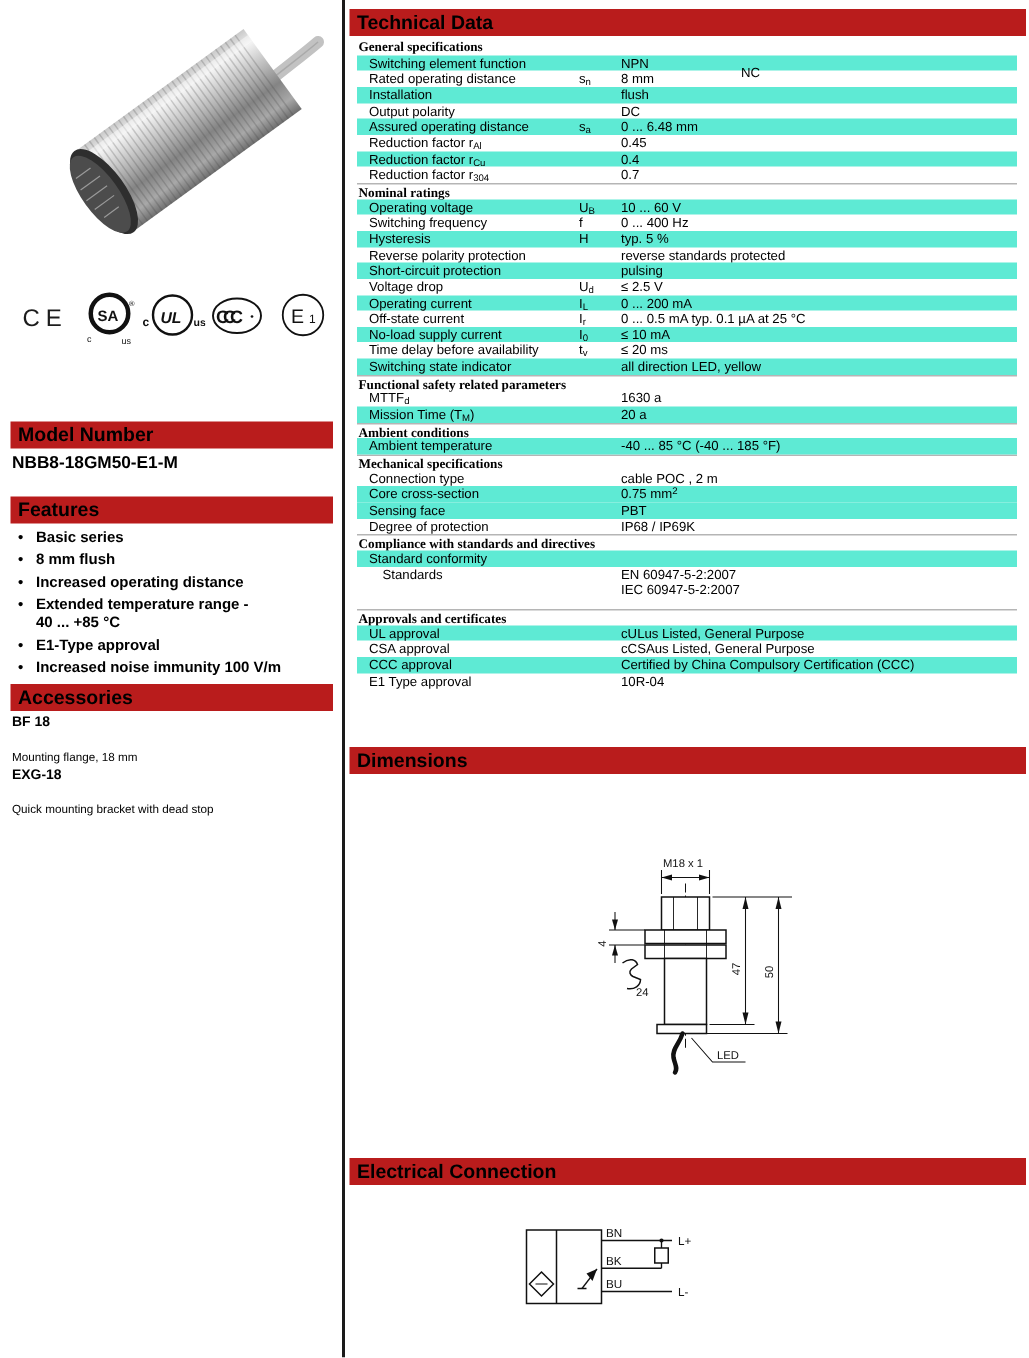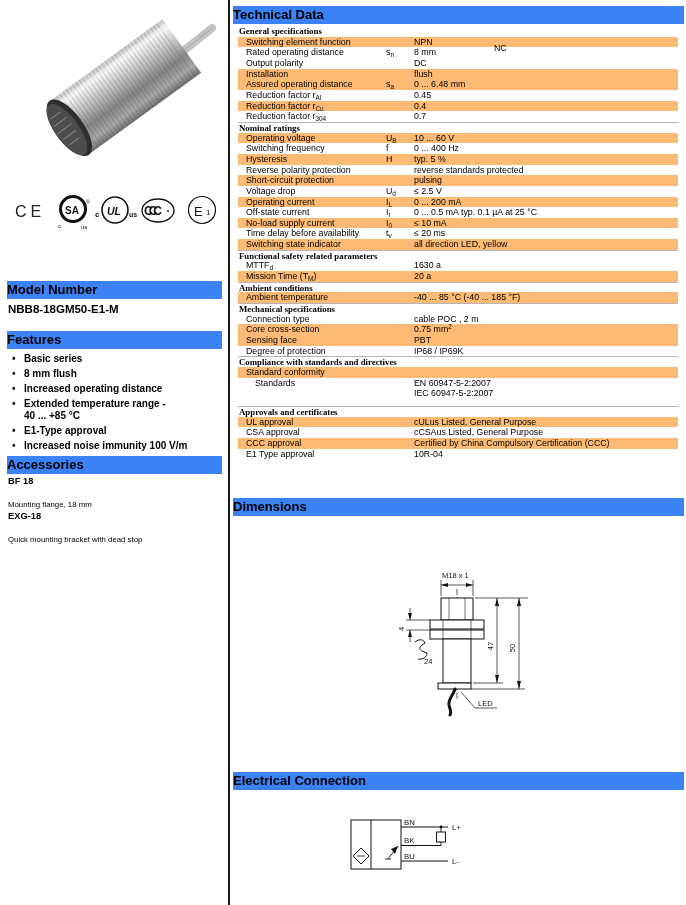--- a/index.html
+++ b/index.html
@@ -1,30 +1,30 @@
 <!DOCTYPE html>
 <html><head>
 <meta charset="utf-8">
 <style>
   html,body{margin:0;padding:0;background:#fff;}
   body{width:686px;height:905px;position:relative;font-family:"Liberation Sans",sans-serif;color:#000;overflow:hidden;}
   .abs{position:absolute;}
   
   .divider{position:absolute;left:228px;top:0;width:2px;height:905px;background:#1a1a1a;}
   
-  .bar{position:absolute;background:#3b82f6;height:18px;font-weight:bold;font-size:13px;line-height:18px;box-sizing:border-box;}
+  .bar{position:absolute;background:#b91c1c;height:18px;font-weight:bold;font-size:13px;line-height:18px;padding-left:5px;box-sizing:border-box;}
   .bar-left{left:7px;width:215px;}
   .bar-right{left:233px;width:451px;}
   
   .tbl{position:absolute;left:238px;top:26px;width:440px;font-size:8.8px;}
   .sec-h{height:10.66px;line-height:10.8px;font-weight:bold;padding-left:1px;border-top:1px solid #b5b5b5;box-sizing:border-box;font-family:Liberation Serif, serif;}
   .sec-h.first{border-top:none;}
   .gap{height:7px;}
   .row{position:relative;height:10.66px;line-height:10.66px;}
-  .row.alt{background:#fdba74;}
+  .row.alt{background:#5eead4;}
   .row.tall{height:21.32px;}
   .lbl{position:absolute;left:8px;top:0;white-space:nowrap;}
   .lbl.ind{left:17px;}
   .sym{position:absolute;left:148px;top:0;white-space:nowrap;}
   .val{position:absolute;left:176px;top:0;white-space:nowrap;}
   .val2{position:absolute;left:235px;top:6px;white-space:nowrap;margin-left:21px;}
   .vline2{position:absolute;left:176px;top:10.66px;white-space:nowrap;}
   .sb{font-size:6.4px;vertical-align:-1.5px;line-height:1;}
   .sp{font-size:6.4px;vertical-align:3px;line-height:1;}
   
@@ -167,27 +167,27 @@
     <div class="row alt">
       <span class="lbl">Switching element function</span>
       <span class="val">NPN</span>
       <span class="val2">NC</span>
     </div>
     <div class="row">
       <span class="lbl">Rated operating distance</span>
       <span class="sym">s<span class="sb">n</span></span>
       <span class="val">8 mm</span>
     </div>
+    <div class="row alt">
+      <span class="lbl">Installation</span>
+      <span class="val">flush</span>
+    </div>
     <div class="row">
       <span class="lbl">Output polarity</span>
       <span class="val">DC</span>
-    </div>
-    <div class="row alt">
-      <span class="lbl">Installation</span>
-      <span class="val">flush</span>
     </div>
     <div class="row alt">
       <span class="lbl">Assured operating distance</span>
       <span class="sym">s<span class="sb">a</span></span>
       <span class="val">0 ... 6.48 mm</span>
     </div>
     <div class="row">
       <span class="lbl">Reduction factor r<span class="sb">Al</span></span>
       <span class="val">0.45</span>
     </div>

